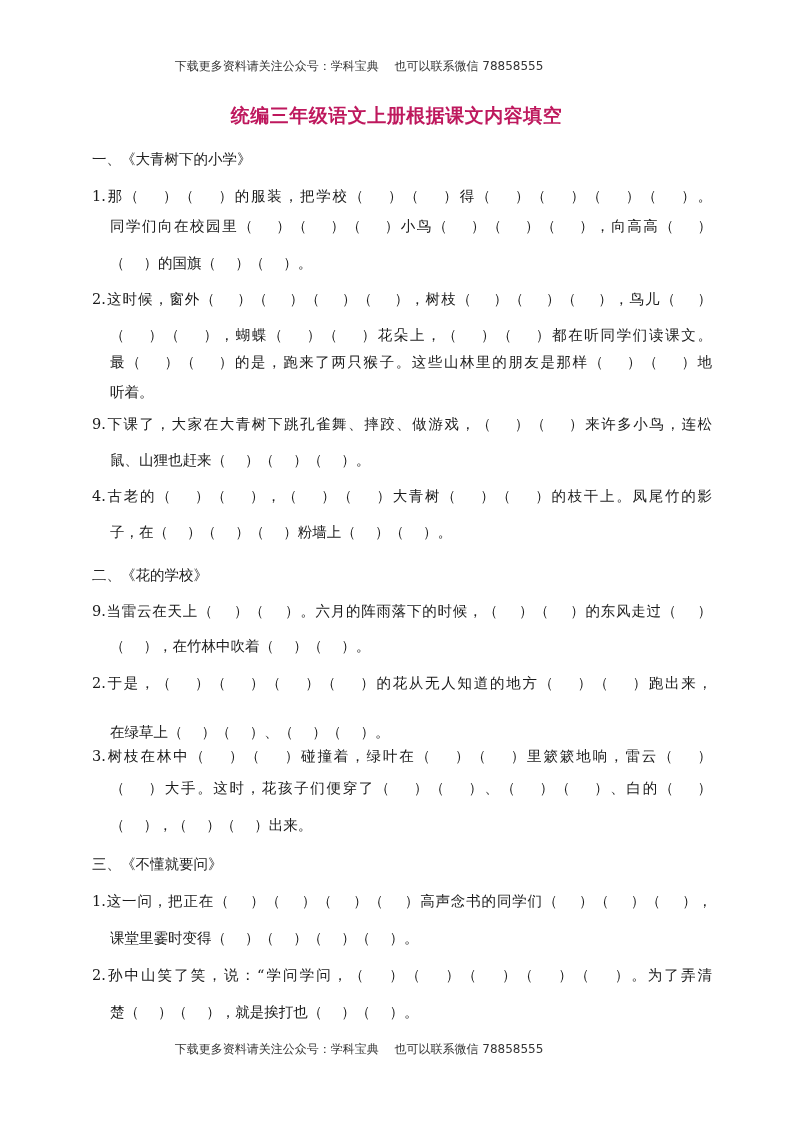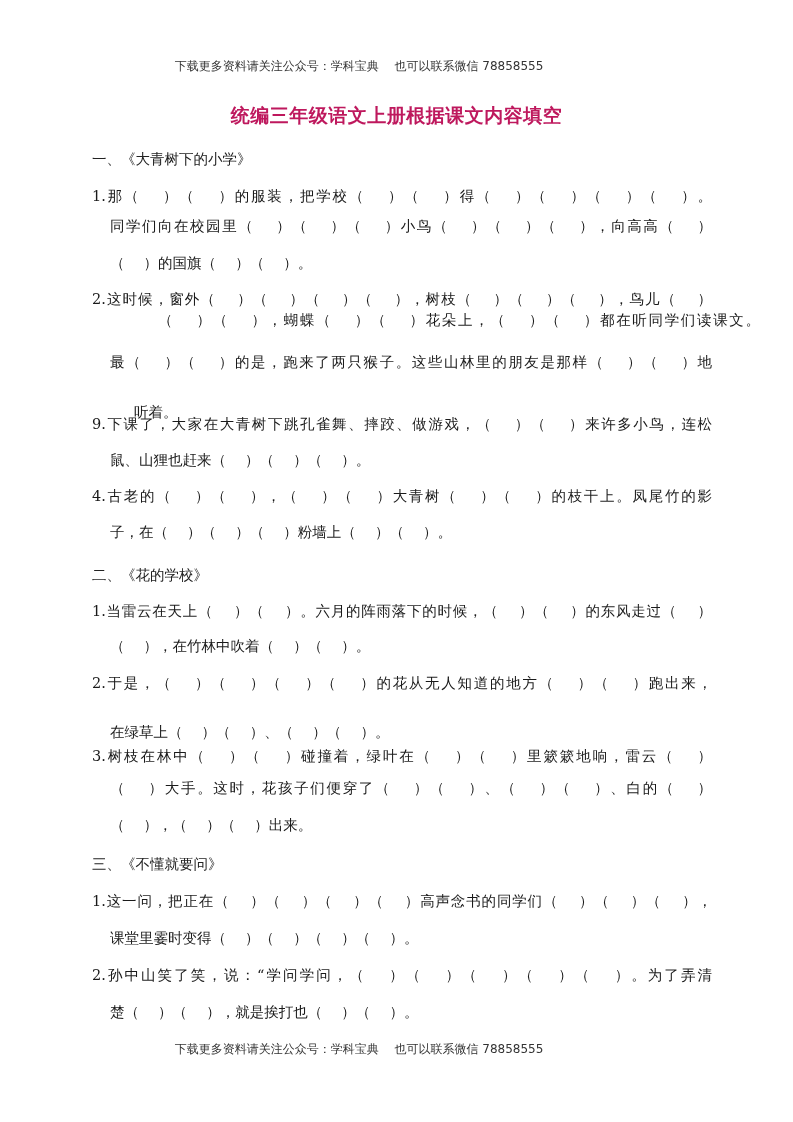--- a/index.html
+++ b/index.html
@@ -19,30 +19,30 @@
 <body>
 
 <div class="hdr" style="top:58px;">下载更多资料请关注公众号：学科宝典　 也可以联系微信 78858555</div>
 <div class="title">统编三年级语文上册根据课文内容填空</div>
 
 <div class="sec" style="top:150px;">一、《大青树下的小学》</div>
 <div class="line" style="top:186px;">1.那（　 ）（　 ）的服装，把学校（　 ）（　 ）得（　 ）（　 ）（　 ）（　 ）。</div>
 <div class="line ind" style="top:216px;">同学们向在校园里（　 ）（　 ）（　 ）小鸟（　 ）（　 ）（　 ），向高高（　 ）</div>
 <div class="line ind last" style="top:253px;">（　 ）的国旗（　 ）（　 ）。</div>
 <div class="line" style="top:289px;">2.这时候，窗外（　 ）（　 ）（　 ）（　 ），树枝（　 ）（　 ）（　 ），鸟儿（　 ）</div>
-<div class="line ind" style="top:310px;margin-left:48px;">（　 ）（　 ），蝴蝶（　 ）（　 ）花朵上，（　 ）（　 ）都在听同学们读课文。</div>
+<div class="line ind" style="top:325px;">（　 ）（　 ），蝴蝶（　 ）（　 ）花朵上，（　 ）（　 ）都在听同学们读课文。</div>
 <div class="line ind" style="top:352px;">最（　 ）（　 ）的是，跑来了两只猴子。这些山林里的朋友是那样（　 ）（　 ）地</div>
-<div class="line ind last" style="top:402px;margin-left:24px;">听着。</div>
+<div class="line ind last" style="top:382px;">听着。</div>
 <div class="line" style="top:414px;">9.下课了，大家在大青树下跳孔雀舞、摔跤、做游戏，（　 ）（　 ）来许多小鸟，连松</div>
 <div class="line ind last" style="top:450px;">鼠、山狸也赶来（　 ）（　 ）（　 ）。</div>
 <div class="line" style="top:486px;">4.古老的（　 ）（　 ），（　 ）（　 ）大青树（　 ）（　 ）的枝干上。凤尾竹的影</div>
 <div class="line ind last" style="top:522px;">子，在（　 ）（　 ）（　 ）粉墙上（　 ）（　 ）。</div>
 
 <div class="sec" style="top:566px;">二、《花的学校》</div>
-<div class="line" style="top:601px;">1.当雷云在天上（　 ）（　 ）。六月的阵雨落下的时候，（　 ）（　 ）的东风走过（　 ）</div>
+<div class="line" style="top:601px;">9.当雷云在天上（　 ）（　 ）。六月的阵雨落下的时候，（　 ）（　 ）的东风走过（　 ）</div>
 <div class="line ind last" style="top:636px;">（　 ），在竹林中吹着（　 ）（　 ）。</div>
 <div class="line" style="top:673px;">2.于是，（　 ）（　 ）（　 ）（　 ）的花从无人知道的地方（　 ）（　 ）跑出来，</div>
 <div class="line ind last" style="top:709px;margin-top:13px;">在绿草上（　 ）（　 ）、（　 ）（　 ）。</div>
 <div class="line" style="top:746px;">3.树枝在林中（　 ）（　 ）碰撞着，绿叶在（　 ）（　 ）里簌簌地响，雷云（　 ）</div>
 <div class="line ind" style="top:778px;">（　 ）大手。这时，花孩子们便穿了（　 ）（　 ）、（　 ）（　 ）、白的（　 ）</div>
 <div class="line ind last" style="top:815px;">（　 ），（　 ）（　 ）出来。</div>
 
 <div class="sec" style="top:855px;">三、《不懂就要问》</div>
 <div class="line" style="top:891px;">1.这一问，把正在（　 ）（　 ）（　 ）（　 ）高声念书的同学们（　 ）（　 ）（　 ），</div>
 <div class="line ind last" style="top:928px;">课堂里霎时变得（　 ）（　 ）（　 ）（　 ）。</div>

